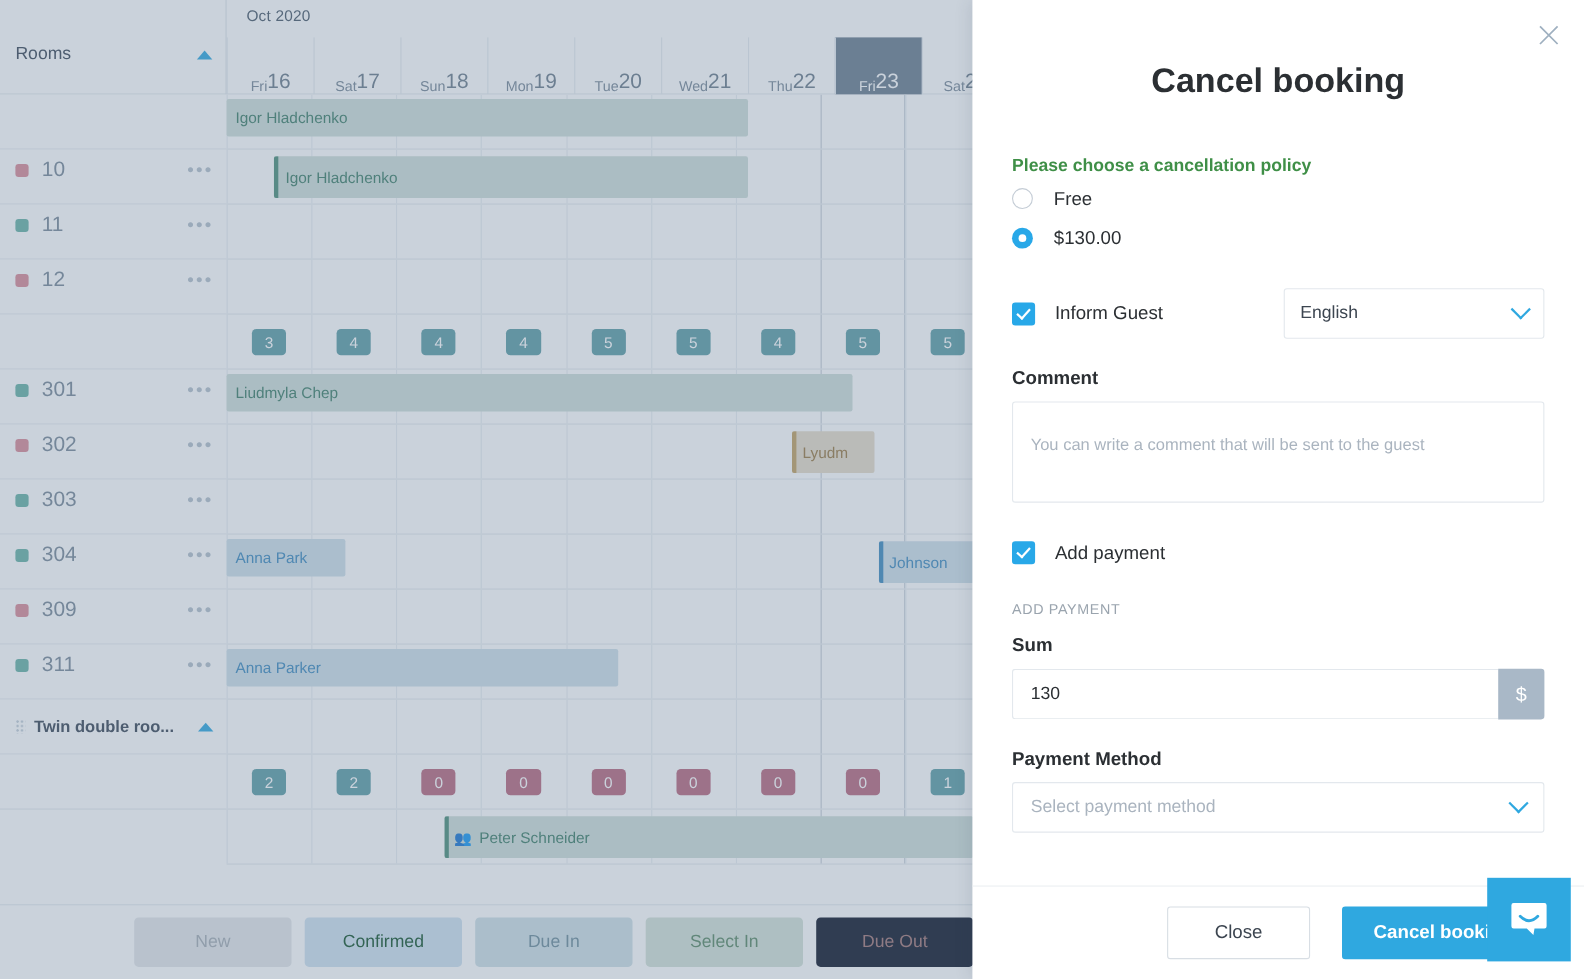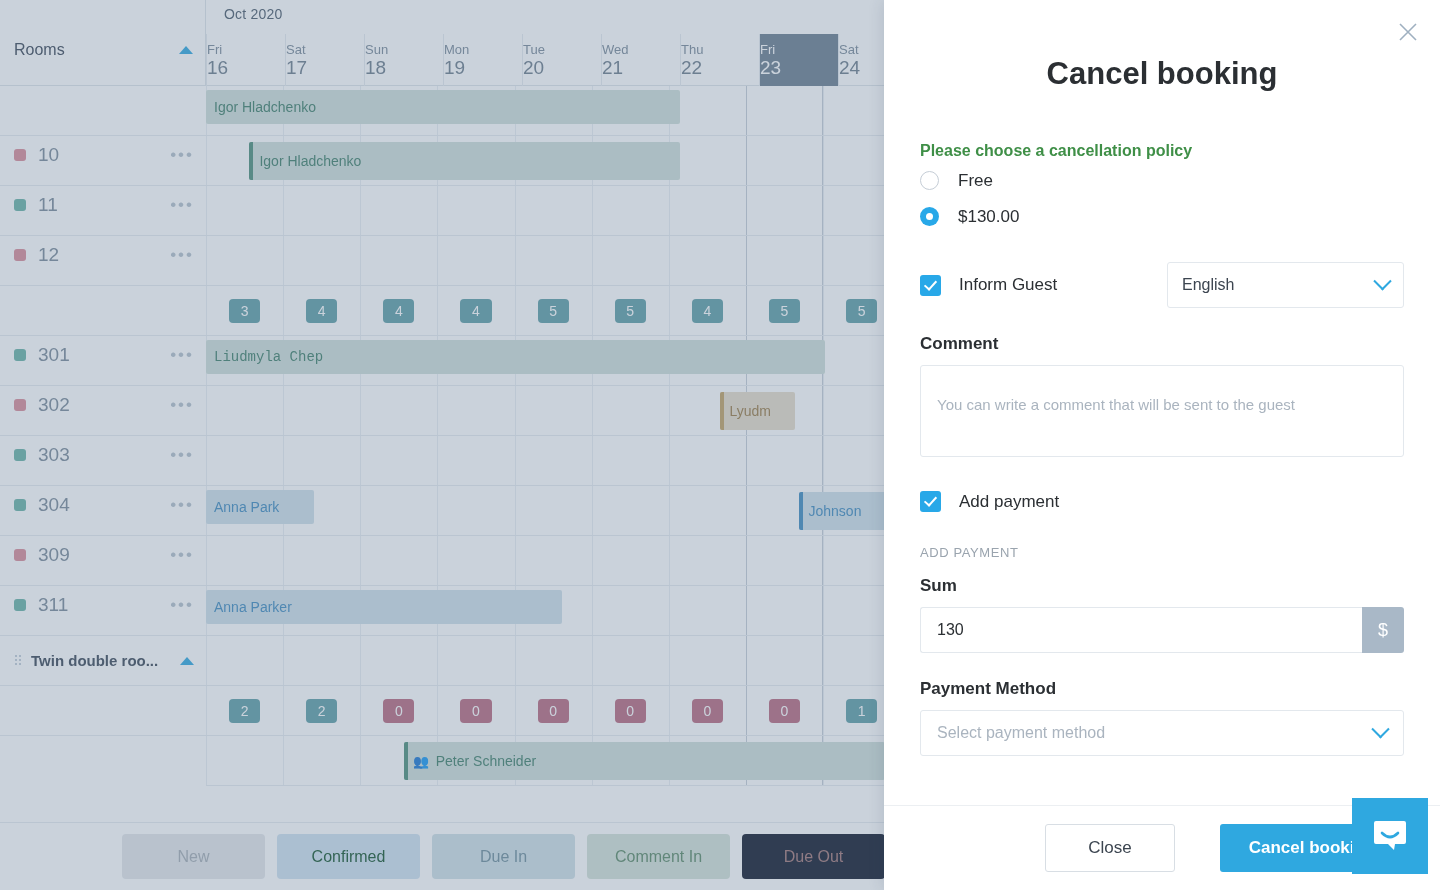--- a/index.html
+++ b/index.html
@@ -40,21 +40,21 @@
   }
   .rooms-head .caret-up { position: absolute; right: 12px; top: 46px; }
 
   .daybar {
     position: absolute; left: 206px; top: 34px; height: 52px;
     display: flex; border-bottom: 1px solid #dfe5ea;
   }
   .daycell {
     width: 79px; height: 52px;
     border-left: 1px solid #e6ebef;
-    display: flex; flex-direction: column; align-items: flex-start; justify-content: center;
+    display: flex; flex-direction: row; align-items: flex-end; justify-content: center;
     color: #7a8a99;
   }
   .daycell .dow { font-size: 13px; line-height: 15px; }
   .daycell .dnum { font-size: 19px; line-height: 22px; color: #6d7d8c; }
   .daycell.today { background: #6b7d8f; }
   .daycell.today .dow, .daycell.today .dnum { color: #ffffff; }
 
   
   .gridarea {
     position: absolute; left: 0; top: 86px; right: 0; bottom: 68px;
@@ -229,21 +229,21 @@
     margin-top: 11px; width: 100%; height: 46px;
     border: 1px solid #e3e8ed; border-radius: 3px; background: #fff;
     display: flex; align-items: center; padding: 0 16px;
     font-size: 16px; color: #aab4bf; cursor: pointer;
   }
 
   .modal-foot {
     flex: 0 0 auto; height: 85px;
     border-top: 1px solid #eceff2;
     display: flex; align-items: center; justify-content: flex-end;
-    gap: 45px; padding-right: 36px;
+    gap: 29px; padding-right: 36px;
   }
   .btn { height: 48px; border-radius: 3px; font-size: 17px; cursor: pointer; border: none; font-family: "Liberation Sans", sans-serif; }
   .btn-close { width: 130px; background: #fff; border: 1px solid #d8dee4; color: #3c4550; }
   .btn-cancel { width: 184px; background: #2fa8e0; color: #fff; font-weight: bold; }
 
   
   #intercom {
     position: absolute; right: 12px; bottom: 16px;
     width: 76px; height: 76px; background: #2fa8e0;
     z-index: 30; cursor: pointer;
@@ -524,21 +524,21 @@
               <i class="todayline"></i>
               <i></i>
               <i></i>
               <i></i>
               <i></i>
               <i></i>
               <i></i>
               <i></i>
               <i></i>
             </div>
-            <div class="bk chk full" style="left: 0px; width: 619px; font-family: Liberation Mono, monospace;">
+            <div class="bk chk full" style="left: 0px; width: 569px;">
               <span>Liudmyla Chep</span>
             </div>
           </div>
           <div class="lane">
             <div class="vgrid">
               <i></i>
               <i></i>
               <i></i>
               <i></i>
               <i></i>
@@ -732,21 +732,21 @@
               <span>Peter Schneider</span>
             </div>
           </div>
         </div>
     </div>
 
     <div class="legend" id="legend">
         <div class="leg new">New</div>
         <div class="leg confirmed">Confirmed</div>
         <div class="leg duein">Due In</div>
-        <div class="leg checkedin">Comment In</div>
+        <div class="leg checkedin">Select In</div>
         <div class="leg dueout">Due Out</div>
       </div>
   </div>
 </div>
 
 <div id="dimmer"></div>
 
 <div id="modal">
   <div class="modal-body">
 

